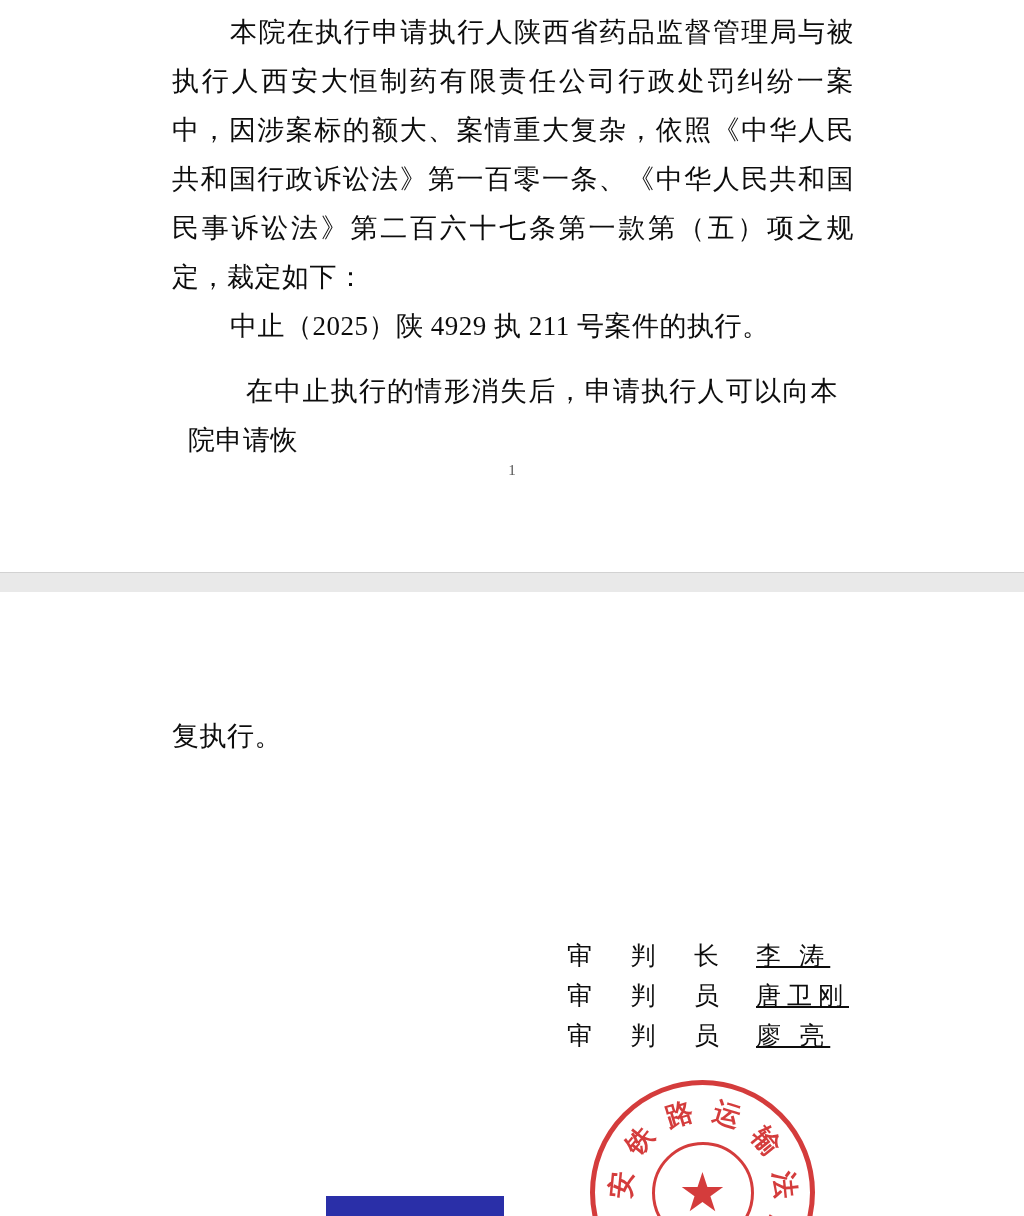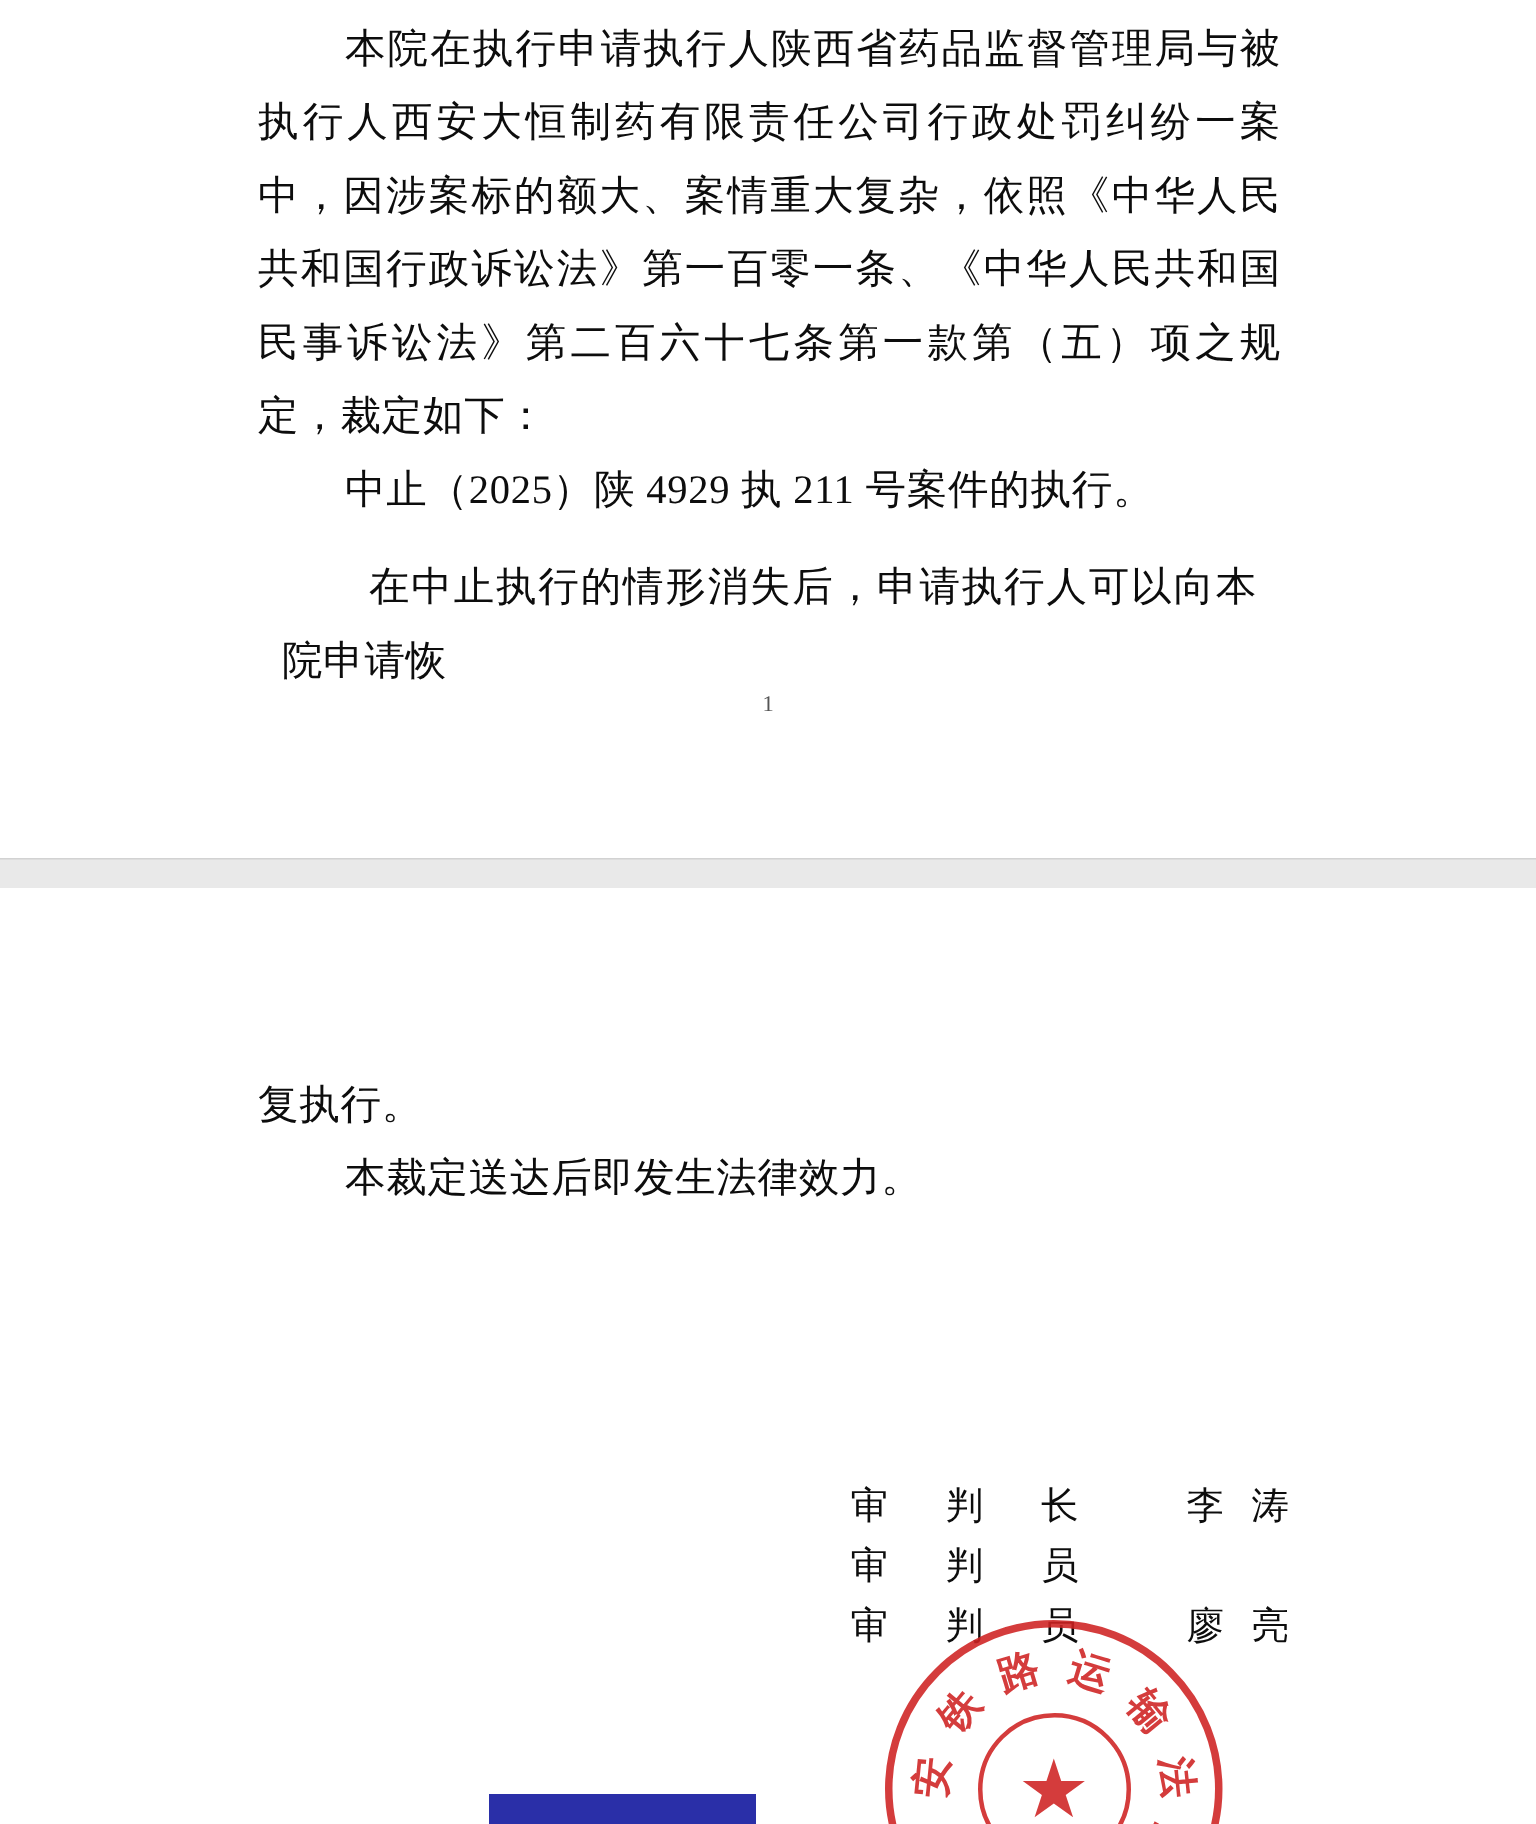--- a/index.html
+++ b/index.html
@@ -89,22 +89,23 @@
     margin-bottom: 2px;
   }
   .sig-role {
     width: 152px;
     display: flex;
     justify-content: space-between;
     letter-spacing: 0;
   }
   .sig-role span { display: inline-block; }
   .sig-name {
-    margin-left: 72px;
+    margin-left: 37px;
     letter-spacing: 6px;
+    text-decoration: underline;
   }
   
   .seal {
     position: absolute;
     left: 590px;
     top: 1080px;
     width: 215px;
     height: 215px;
     border: 5px solid #cf2222;
     border-radius: 50%;
@@ -192,38 +193,38 @@
     </div>
     <div class="page-number">1</div>
   </div>
 
   <div class="page-gap"></div>
 
   <div class="page page-two">
     <div class="page-two-inner">
       <div class="body-text">
         <p>复执行。</p>
-        <p class="indent">本裁定送达后即发生法律效力。</p>
       </div>
 
       <div class="signatures">
         <div class="sig-row">
           <span class="sig-role">
             <span>审</span>
             <span>判</span>
             <span>长</span>
           </span>
           <span class="sig-name">李  涛</span>
         </div>
         <div class="sig-row">
           <span class="sig-role">
             <span>审</span>
             <span>判</span>
             <span>员</span>
           </span>
+          <span class="sig-name">唐卫刚</span>
         </div>
         <div class="sig-row">
           <span class="sig-role">
             <span>审</span>
             <span>判</span>
             <span>员</span>
           </span>
           <span class="sig-name">廖  亮</span>
         </div>
       </div>

